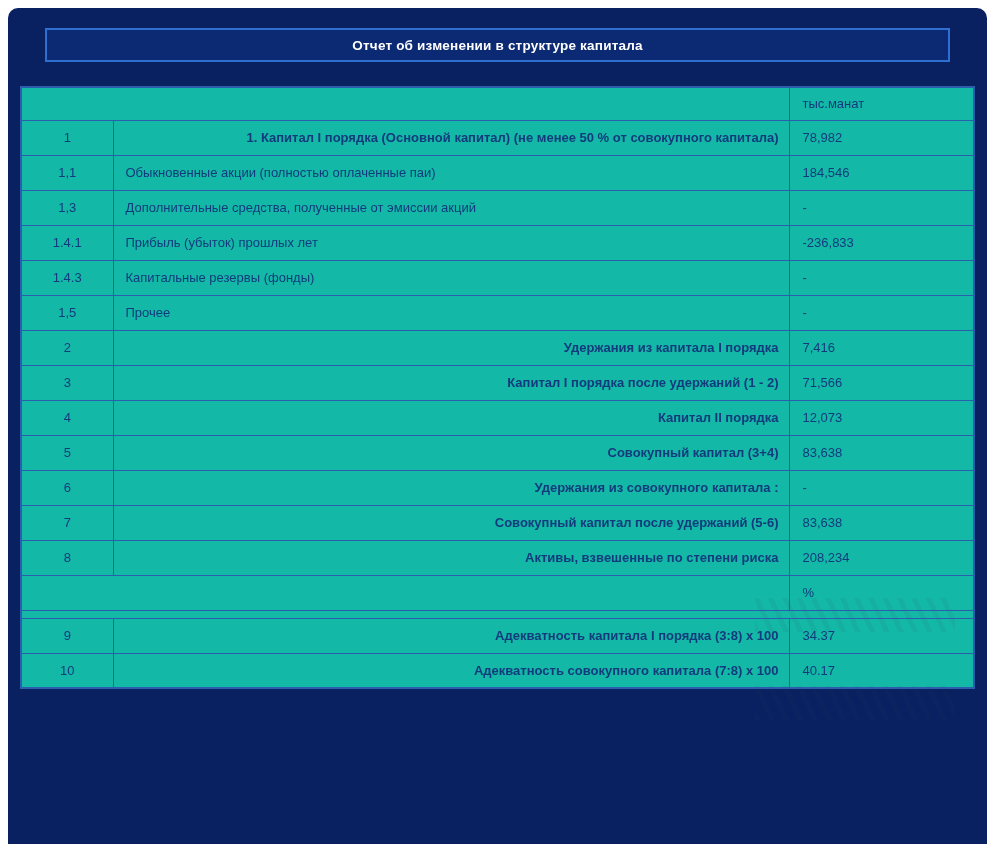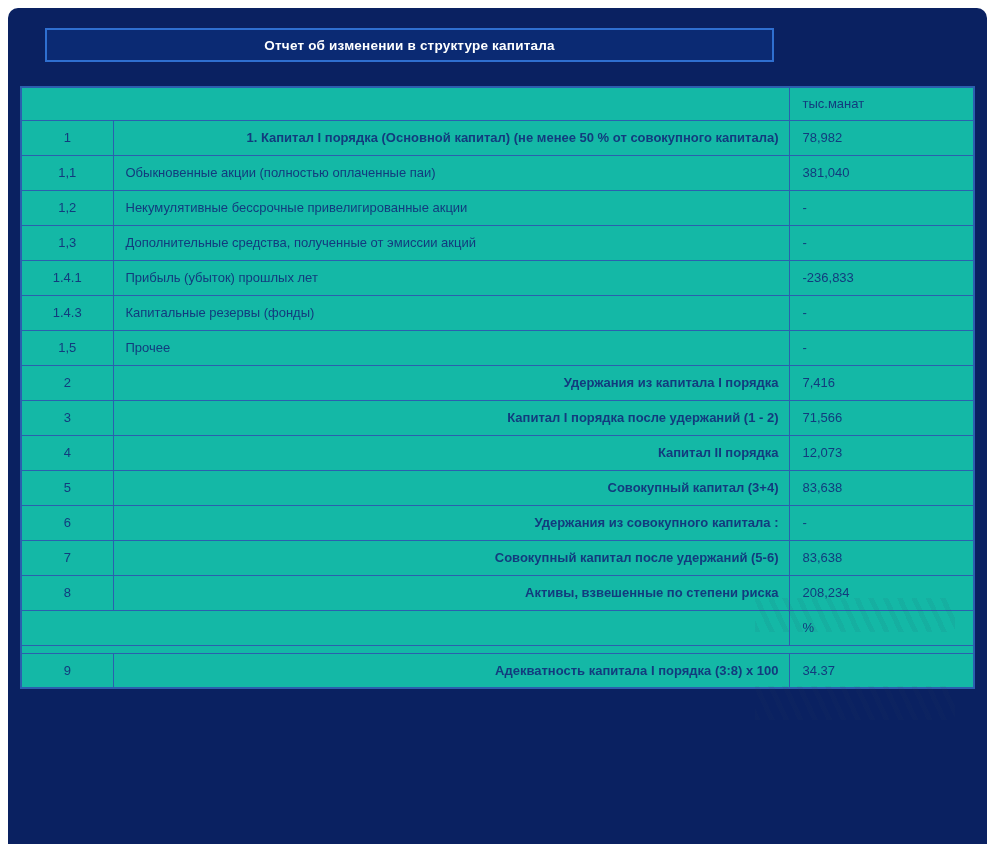--- a/index.html
+++ b/index.html
@@ -30,21 +30,21 @@
   }
   .stripes {
     position: absolute;
     background: repeating-linear-gradient(65deg,
       rgba(40,60,90,0.07) 0 5px, transparent 5px 13px);
     pointer-events: none;
   }
   .title-bar {
     position: absolute;
     left: 37px; top: 20px;
-    width: 729px; height: 34px;
+    width: 905px; height: 34px;
     background: var(--titleBg, #0B2A73);
     border: 2px solid var(--titleBorder, #2F6FD0);
     display: flex; align-items: center; justify-content: center;
   }
   .title-bar span {
     color: #ffffff;
     font-weight: bold;
     font-size: 13.5px;
     letter-spacing: 0.2px;
   }
@@ -109,26 +109,21 @@
             <td class="c-val" data-name="unit-label">тыс.манат</td>
           </tr>
           <tr data-name="table-row">
             <td class="c-num" data-name="row-number-cell">1</td>
             <td class="c-label bold" data-name="row-label-cell">1. Капитал I порядка (Основной капитал) (не менее 50 % от совокупного капитала)</td>
             <td class="c-val" data-name="row-value-cell">78,982</td>
           </tr>
           <tr data-name="table-row">
             <td class="c-num" data-name="row-number-cell">1,1</td>
             <td class="c-label" data-name="row-label-cell">Обыкновенные акции (полностью оплаченные паи)</td>
-            <td class="c-val" data-name="row-value-cell">381,040</td>
-          </tr>
-          <tr data-name="table-row">
-            <td class="c-num" data-name="row-number-cell">1,2</td>
-            <td class="c-label" data-name="row-label-cell">Некумулятивные бессрочные привелигированные акции</td>
-            <td class="c-val" data-name="row-value-cell">-</td>
+            <td class="c-val" data-name="row-value-cell">184,546</td>
           </tr>
           <tr data-name="table-row">
             <td class="c-num" data-name="row-number-cell">1,3</td>
             <td class="c-label" data-name="row-label-cell">Дополнительные средства, полученные от эмиссии акций</td>
             <td class="c-val" data-name="row-value-cell">-</td>
           </tr>
           <tr data-name="table-row">
             <td class="c-num" data-name="row-number-cell">1.4.1</td>
             <td class="c-label" data-name="row-label-cell">Прибыль (убыток) прошлых лет</td>
             <td class="c-val" data-name="row-value-cell">-236,833</td>
@@ -183,20 +178,25 @@
             <td class="c-val" data-name="percent-label">%</td>
           </tr>
           <tr data-name="spacer-row" class="spacer">
             <td data-name="spacer-cell" colspan="3"></td>
           </tr>
           <tr data-name="table-row">
             <td class="c-num" data-name="row-number-cell">9</td>
             <td class="c-label bold" data-name="row-label-cell">Адекватность капитала I порядка (3:8) х 100</td>
             <td class="c-val" data-name="row-value-cell">34.37</td>
           </tr>
+          <tr data-name="table-row">
+            <td class="c-num" data-name="row-number-cell">10</td>
+            <td class="c-label bold" data-name="row-label-cell">Адекватность совокупного капитала (7:8) х 100</td>
+            <td class="c-val" data-name="row-value-cell">40.17</td>
+          </tr>
         </tbody>
     </table>
 
     <div class="stripes" data-name="stripe-watermark" style="right:20px; top:512px; width:200px; height:34px;"></div>
     <div class="stripes" data-name="stripe-watermark" style="right:20px; top:600px; width:200px; height:34px;"></div>
   </div>
 
 </div>
 
 </body></html>

